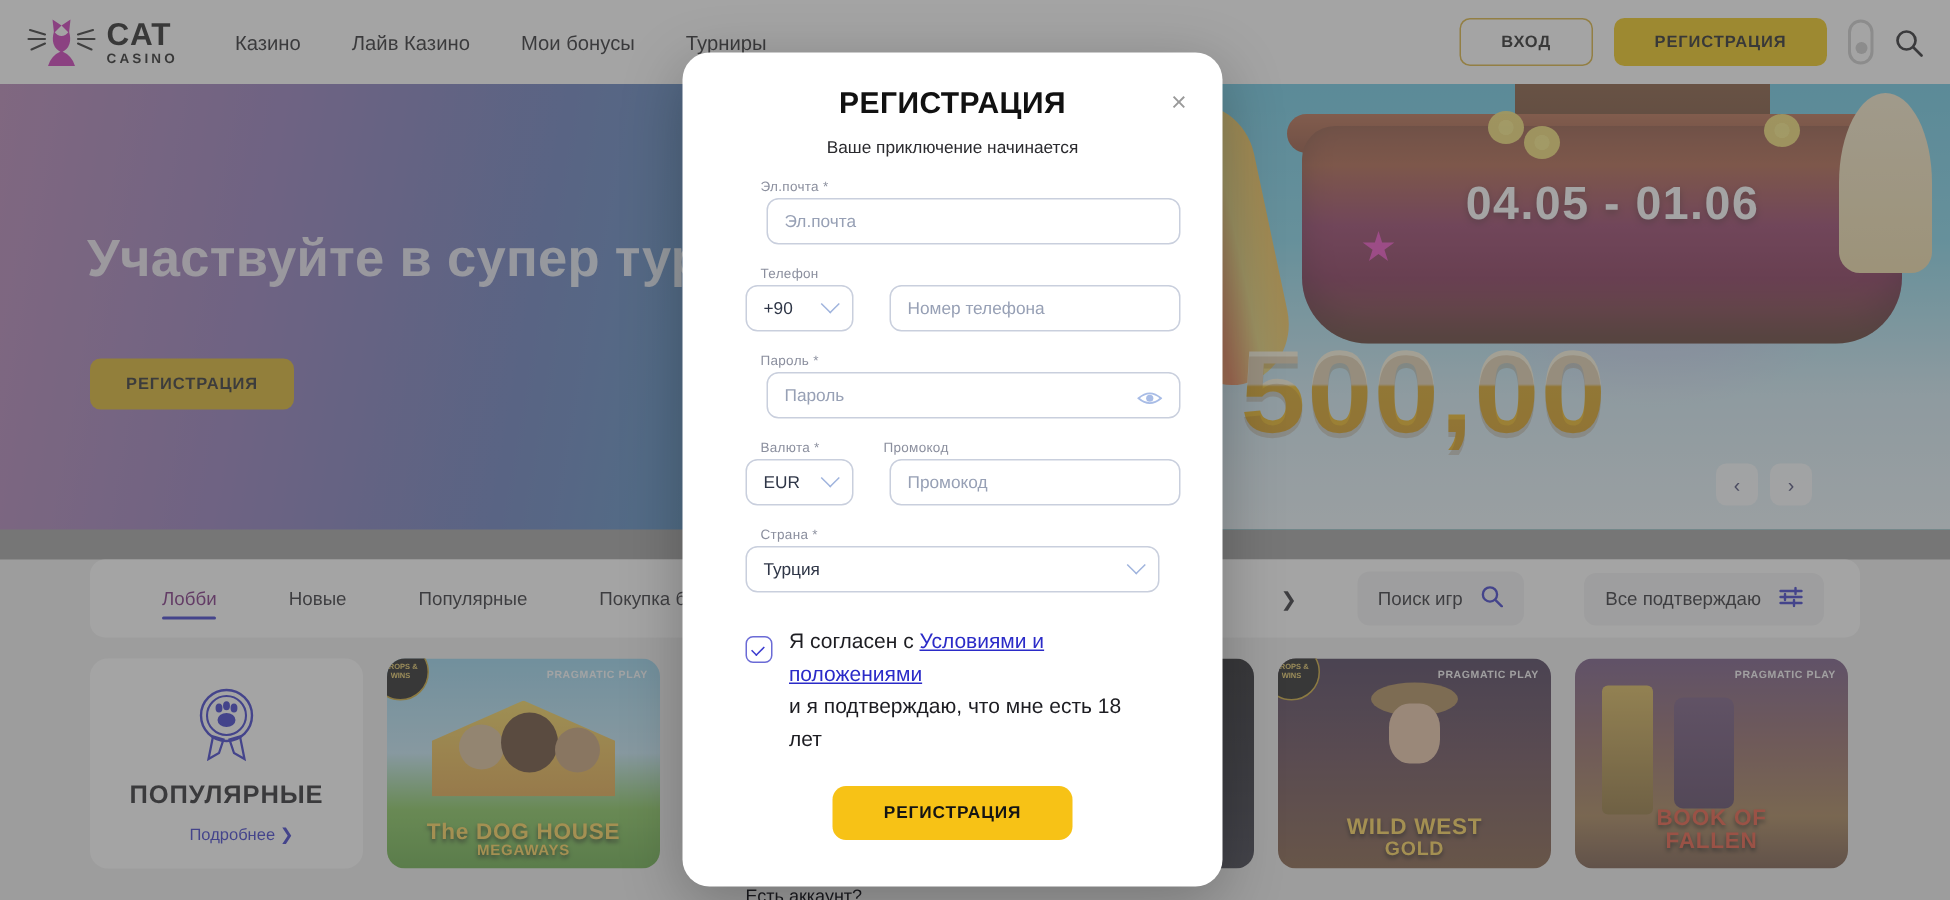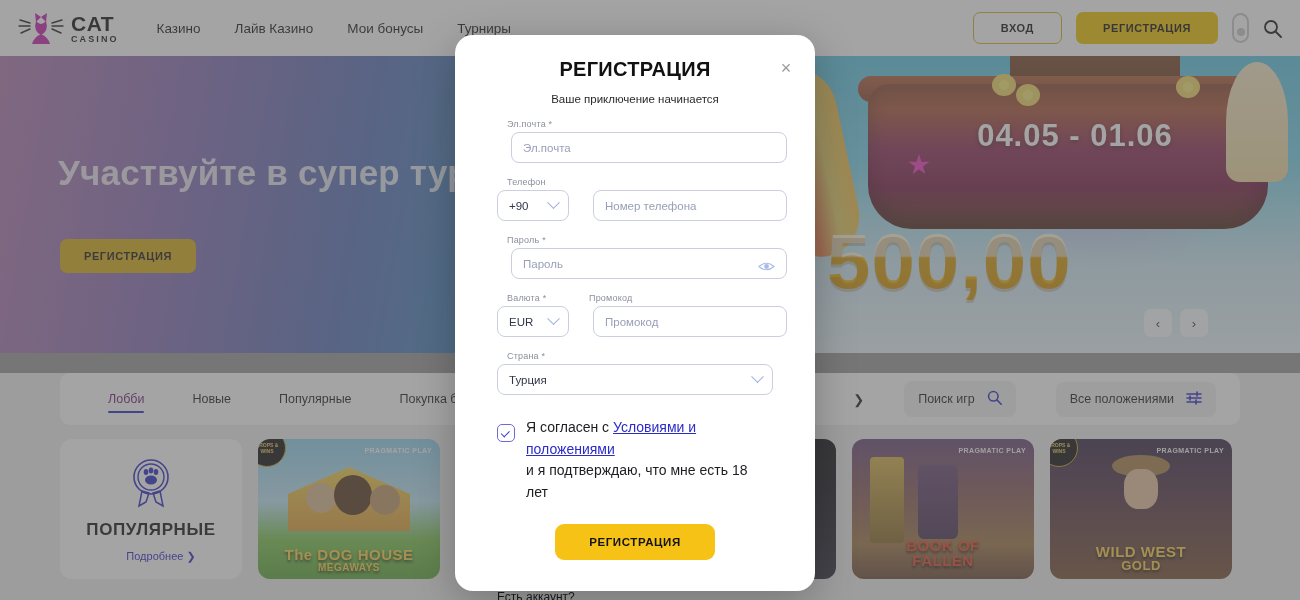--- a/index.html
+++ b/index.html
@@ -325,21 +325,21 @@
         <div class="pill">
           <span>Поиск игр</span>
           <span>
             <svg width="15" height="15" viewBox="0 0 19 19">
               <circle cx="8" cy="8" r="6" fill="none" stroke="#2b2bc8" stroke-width="2"></circle>
               <line x1="12.5" y1="12.5" x2="18" y2="18" stroke="#2b2bc8" stroke-width="2" stroke-linecap="round"></line>
             </svg>
           </span>
         </div>
         <div class="pill">
-          <span>Все положениями</span>
+          <span>Все подтверждаю</span>
           <span>
             <svg width="16" height="14" viewBox="0 0 16 14">
               <g stroke="#2b2bc8" stroke-width="1.6" stroke-linecap="round">
                 <line x1="1" y1="3" x2="15" y2="3"></line>
                   <line x1="1" y1="7" x2="15" y2="7"></line>
                   <line x1="1" y1="11" x2="15" y2="11"></line>
                 <line x1="11" y1="1" x2="11" y2="5"></line>
                   <line x1="4" y1="5" x2="4" y2="9"></line>
                   <line x1="10" y1="9" x2="10" y2="13"></line>
               </g>
@@ -386,39 +386,39 @@
 
       <div class="card">
         <div class="game-art" style="background:linear-gradient(180deg,#f0e2c8 0%,#e2c79a 50%,#c79c64 100%);"></div>
       </div>
 
       <div class="card">
         <div class="game-art" style="background:linear-gradient(180deg,#101016 0%,#1d1d28 60%,#2a2a38 100%);"></div>
       </div>
 
       <div class="card">
-        <div class="game-art" style="background:linear-gradient(180deg,#6a4a7a 0%,#8a5c5a 40%,#a07848 75%,#6c4a38 100%);"></div>
-        <div style="position:absolute;left:18px;top:18px;width:34px;height:86px;background:linear-gradient(180deg,#d8b24a,#8a6a2c);border-radius:4px;"></div>
-        <div style="position:absolute;left:66px;top:26px;width:40px;height:74px;background:linear-gradient(180deg,#6a4a74,#4c3356);border-radius:6px;"></div>
-        <span class="pp-logo">PRAGMATIC PLAY</span>
-        <div class="game-name" style="color:#e84a2f;bottom:10px;">
-          <span>BOOK OF</span>
-          <small style="font-size:15px">FALLEN</small>
-        </div>
-      </div>
-
-      <div class="card">
         <div class="game-art" style="background:linear-gradient(180deg,#3a2a4a 0%,#5a3a48 45%,#7a5236 100%);"></div>
         <div style="position:absolute;left:62px;top:16px;width:58px;height:22px;background:#a8834c;border-radius:50%;"></div>
         <div style="position:absolute;left:74px;top:30px;width:34px;height:40px;background:#e8c0a0;border-radius:40%;"></div>
         <span class="badge-drops">DROPS &amp; WINS</span>
         <span class="pp-logo">PRAGMATIC PLAY</span>
         <div class="game-name">
           <span>WILD WEST</span>
           <small style="font-size:13px">GOLD</small>
+        </div>
+      </div>
+
+      <div class="card">
+        <div class="game-art" style="background:linear-gradient(180deg,#6a4a7a 0%,#8a5c5a 40%,#a07848 75%,#6c4a38 100%);"></div>
+        <div style="position:absolute;left:18px;top:18px;width:34px;height:86px;background:linear-gradient(180deg,#d8b24a,#8a6a2c);border-radius:4px;"></div>
+        <div style="position:absolute;left:66px;top:26px;width:40px;height:74px;background:linear-gradient(180deg,#6a4a74,#4c3356);border-radius:6px;"></div>
+        <span class="pp-logo">PRAGMATIC PLAY</span>
+        <div class="game-name" style="color:#e84a2f;bottom:10px;">
+          <span>BOOK OF</span>
+          <small style="font-size:15px">FALLEN</small>
         </div>
       </div>
 
     </div>
   </div>
 
   <div id="dim"></div>
 
   <div class="modal">
     <button class="modal-close">×</button>

